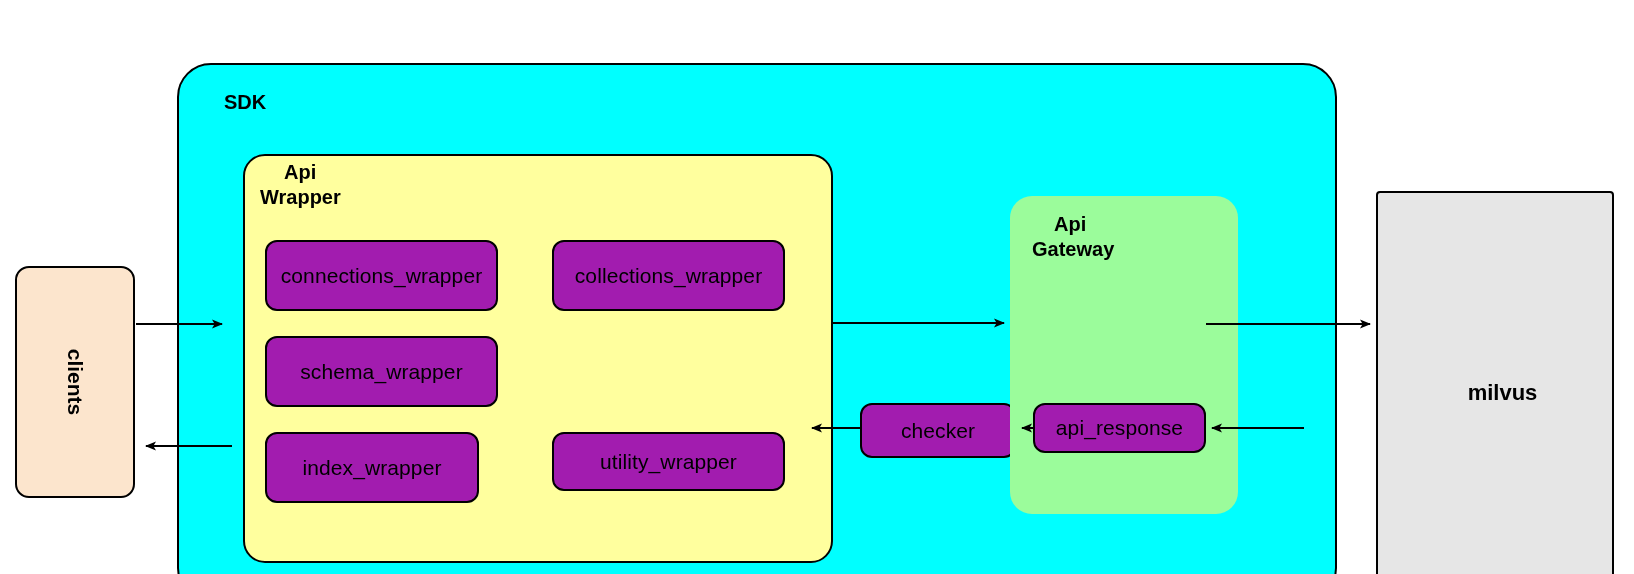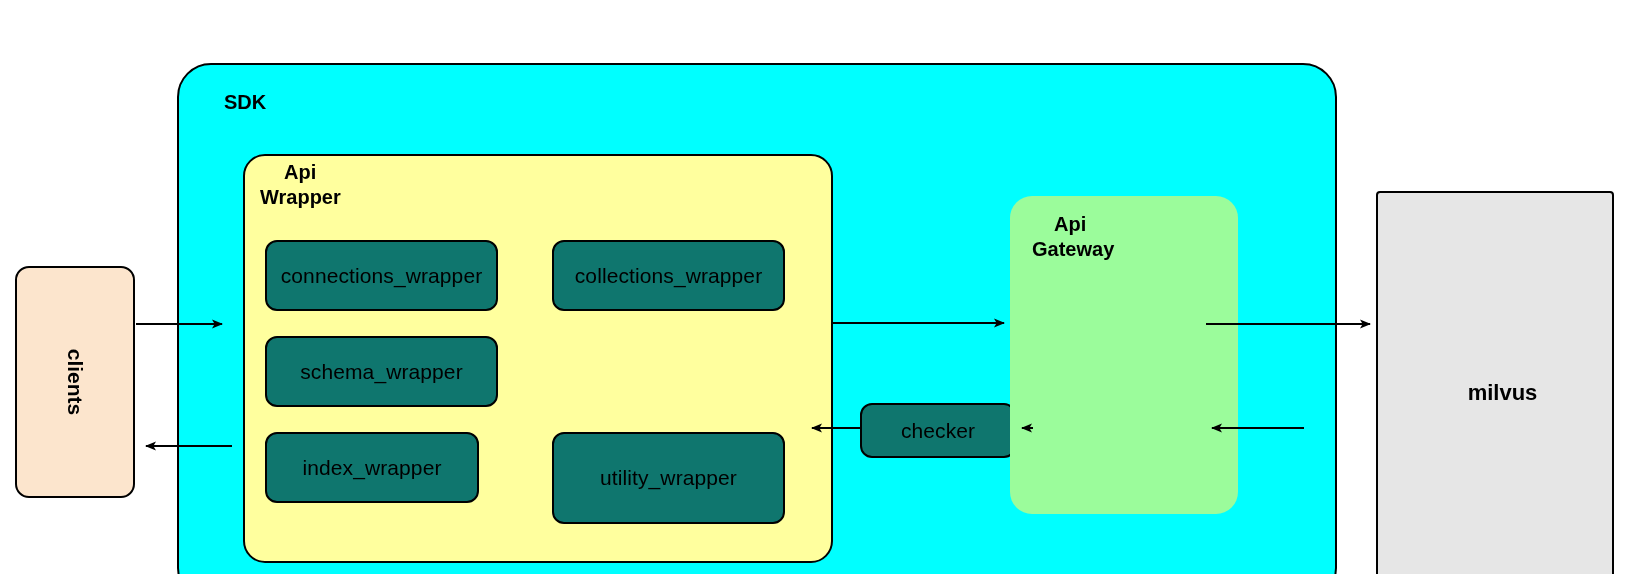--- a/index.html
+++ b/index.html
@@ -38,21 +38,21 @@
     border-radius: 22px;
   }
   .container-gateway {
     background: #9bfc9b;
     border: none;
     border-radius: 22px;
   }
 
   
   .leaf {
-    background: #0f766e;
+    background: #a21caf;
     border: 2px solid #000000;
     border-radius: 12px;
     font-size: 21px;
     color: #000000;
     letter-spacing: 0.1px;
   }
   .actor {
     background: #fce5cd;
     border: 2px solid #000000;
     border-radius: 14px;
@@ -115,31 +115,34 @@
   </div>
   <div class="node leaf" style="left:265px; top:288px; width:233px; height:71px;">
     <span>schema_wrapper</span>
   </div>
   <div class="node leaf" style="left:552px; top:192px; width:233px; height:71px;">
     <span>collections_wrapper</span>
   </div>
   <div class="node leaf" style="left:265px; top:384px; width:214px; height:71px;">
     <span>index_wrapper</span>
   </div>
-  <div class="node leaf" style="left:552px; top:384px; width:233px; height:92px;">
+  <div class="node leaf" style="left:552px; top:384px; width:233px; height:59px;">
     <span>utility_wrapper</span>
   </div>
 
   <div class="node leaf" style="left:860px; top:355px; width:156px; height:55px;">
     <span>checker</span>
   </div>
 
   <div class="node container-gateway" style="left:1010px; top:148px; width:228px; height:318px;"></div>
   <div class="group-title title-gate"><span>Api</span><br><span>Gateway</span></div>
 
+  <div class="node leaf" style="left:1033px; top:355px; width:173px; height:50px;">
+    <span>api_response</span>
+  </div>
 
   <div class="node actor" style="left:15px; top:218px; width:120px; height:232px;">
     <span class="vlabel">clients</span>
   </div>
 
   <div class="node store" style="left:1376px; top:143px; width:238px; height:403px;">
     <span>milvus</span>
   </div>
 
   <svg id="arrows" viewBox="0 0 1634 574">

